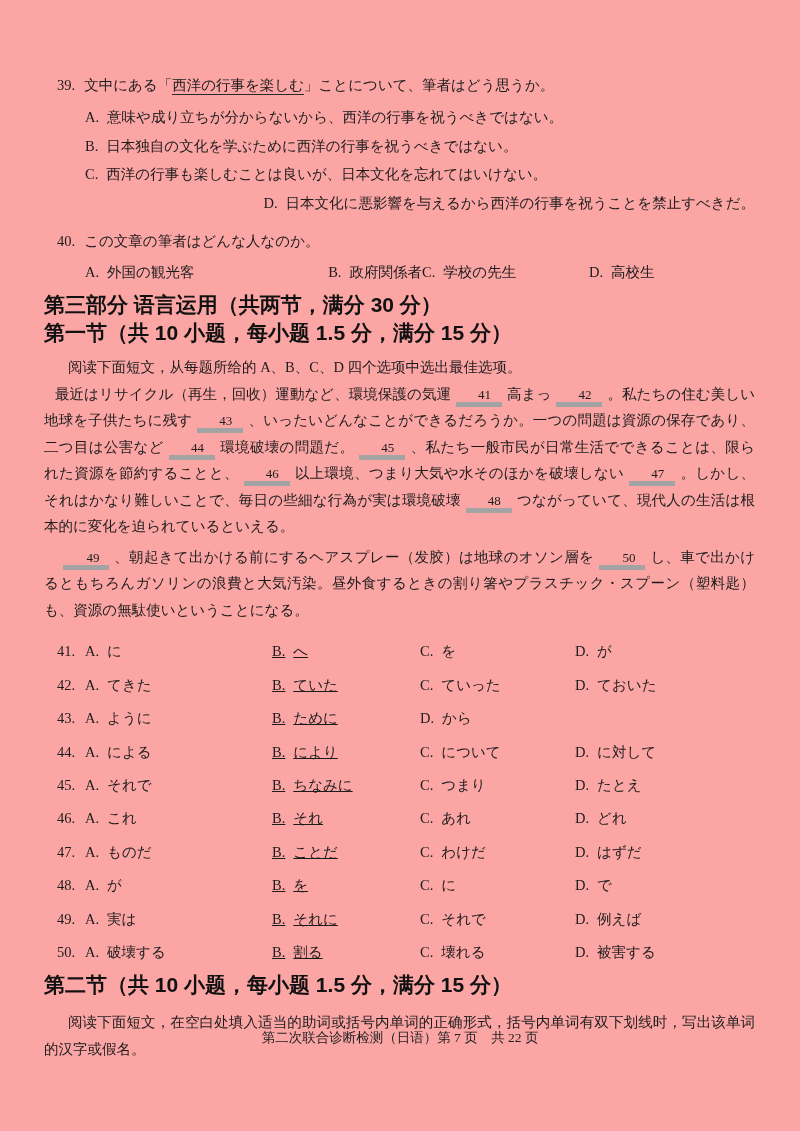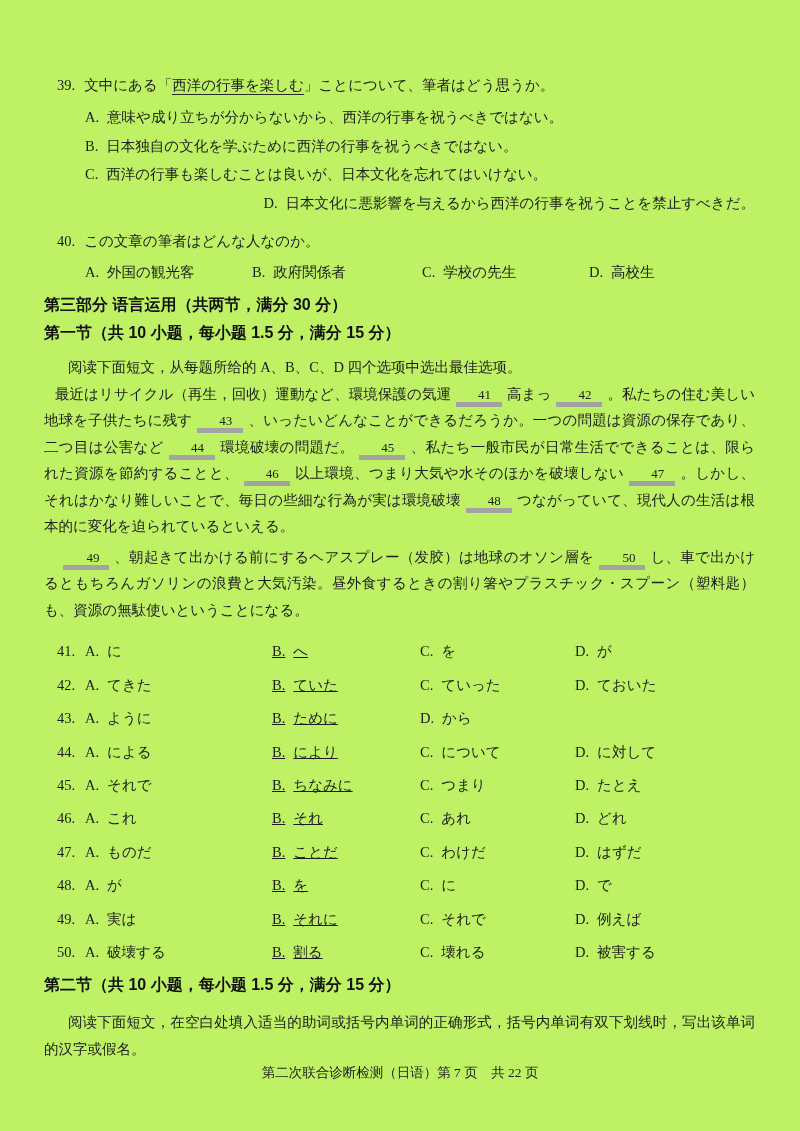--- a/index.html
+++ b/index.html
@@ -1,43 +1,43 @@
 <!DOCTYPE html>
 <html><head>
 <meta charset="utf-8">
 <style>
   html, body { margin: 0; padding: 0; background: #ffffff; }
   .page {
     position: relative;
     width: 800px;
     height: 1131px;
     box-sizing: border-box;
-    background: #bef264;
+    background: #fca5a5;
     color: #1c1c1c;
     font-family: "Liberation Serif", "DejaVu Serif", serif;
     font-size: 14.5px;
     padding: 74px 45px 0 44px;
     overflow: hidden;
   }
   .q-block { margin-left: 13px; }
   .q-stem { line-height: 22px; margin-bottom: 7px; }
   .q-num { margin-right: 9px; }
   .stem-underline { border-bottom: 1px solid #2a2a2a; padding-bottom: 1px; }
   .opt-line { padding-left: 28px; line-height: 28.7px; white-space: nowrap; }
   .opt-label { margin-right: 8px; }
   .q40-row { display: flex; padding-left: 28px; line-height: 26px; margin-top: 0; }
   .q40-cell-0 { width: 167px; }
-  .q40-cell-1 { width: 170px; }
+  .q40-cell-1 { width: 170px; text-align: right; }
   .q40-cell-2 { width: 167px; }
   .q40-cell-3 { flex: 1; }
   .q40-block { margin-top: 12px; }
   .part-header {
     font-family: "Liberation Sans", "DejaVu Sans", sans-serif;
     font-weight: bold;
-    font-size: 16px;
+    font-size: 21px;
     line-height: 24px;
     margin: 8px 0 0 0;
     color: #111;
   }
   .gap6 { margin-top: 4px; }
   .instruction { margin: 10px 0 0 0; line-height: 24px; text-indent: 24px; }
   .passage { margin-top: 2px; }
   .passage-para {
     margin: 0;
     line-height: 26.5px;
@@ -58,21 +58,21 @@
   .cloze-grid { margin: 12px 0 0 13px; }
   .cloze-row { display: flex; line-height: 33.4px; white-space: nowrap; justify-content: center; }
   .cloze-num { width: 28px; flex: none; }
   .cloze-cell-0 { width: 187px; flex: none; }
   .cloze-cell-1 { width: 148px; flex: none; text-decoration: underline; }
   .cloze-cell-2 { width: 155px; flex: none; }
   .cloze-cell-3 { flex: 1; }
   .instruction2 { margin: 12px 0 8px 0; line-height: 27px; text-align: justify; text-indent: 24px; }
   .footer {
     position: absolute;
-    top: 1064px;
+    top: 1029px;
     left: 0;
     width: 800px;
     text-align: center;
     font-size: 13.5px;
     color: #222;
   }
 </style>
 </head>
 <body>
 

